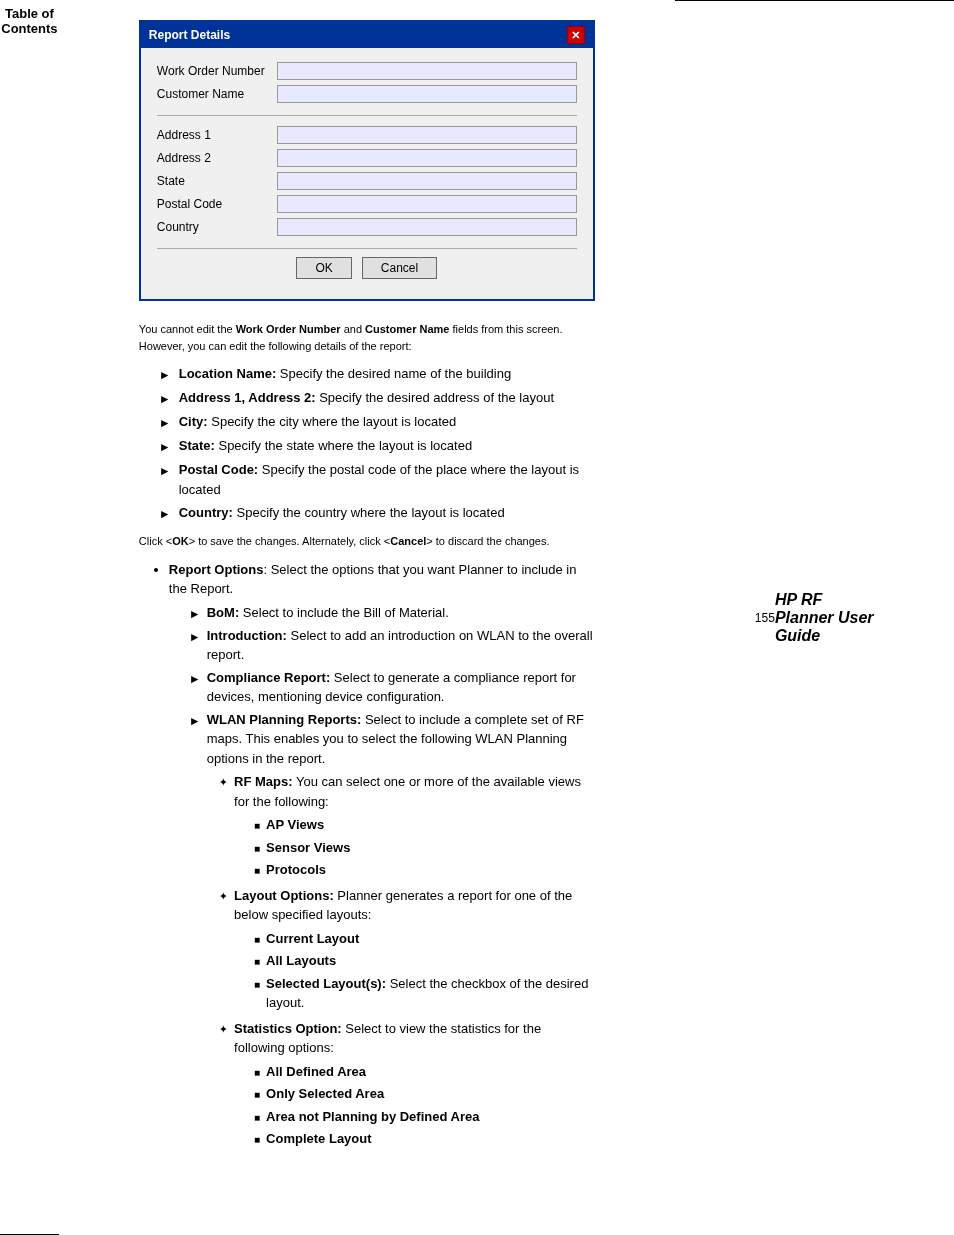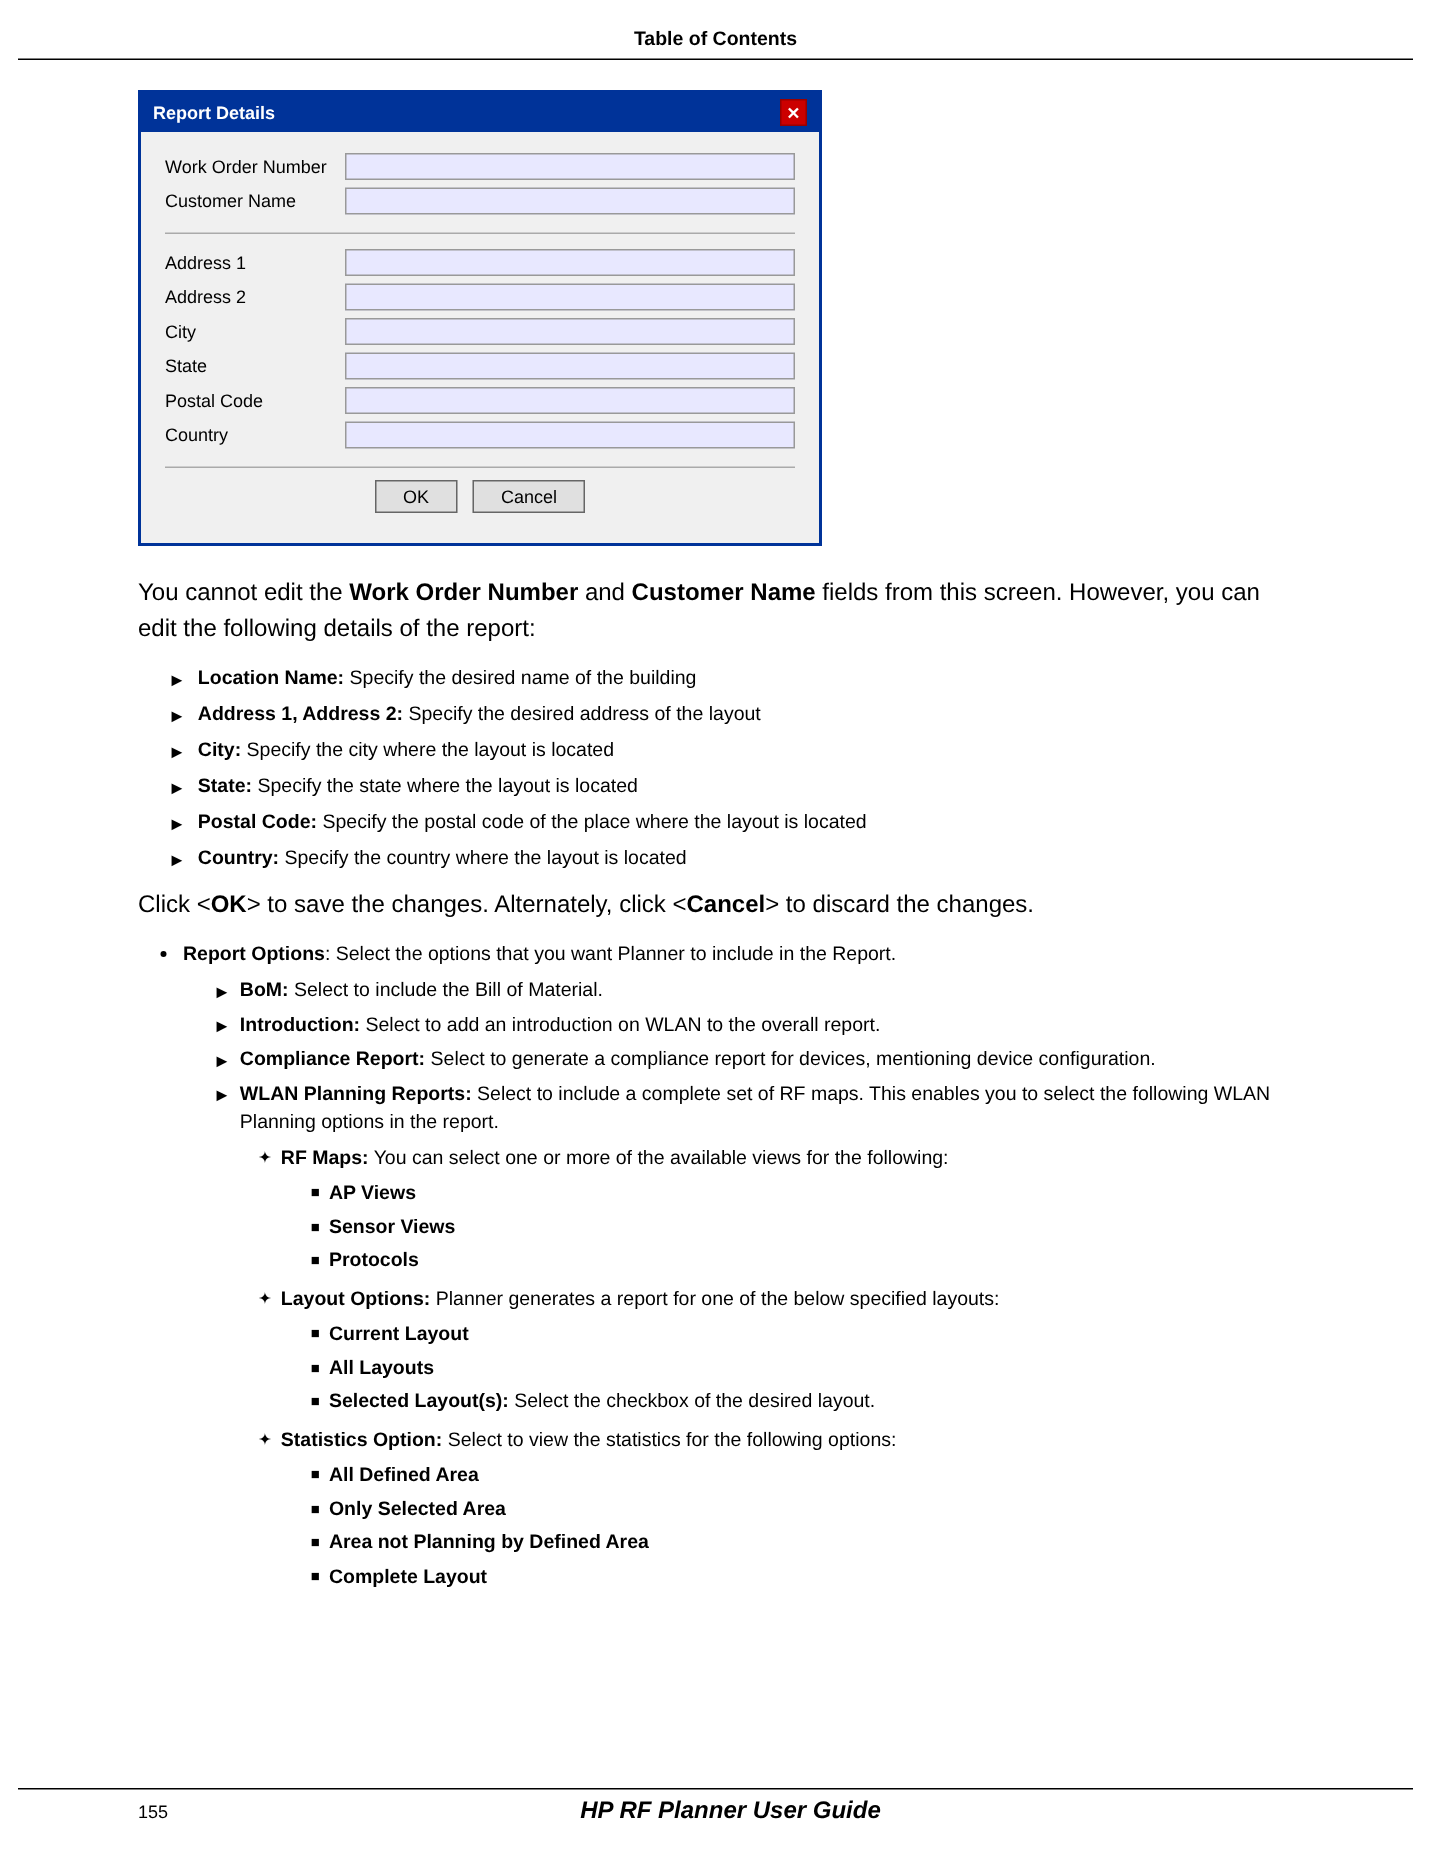--- a/index.html
+++ b/index.html
@@ -7,24 +7,24 @@
       font-family: Arial, sans-serif;
       font-size: 13px;
       background: #fff;
       color: #000;
       width: 954px;
       min-height: 1235px;
     }
     .page {
       width: 954px;
       min-height: 1235px;
-      padding: 12px;
+      padding: 0;
       position: relative;
       display: flex;
-      flex-direction: column;
+      flex-direction: row;
     }
     .header {
       border-bottom: 1px solid #000;
       text-align: center;
       padding: 6px 0;
       font-size: 13px;
       font-weight: bold;
     }
     .content {
       padding: 20px 80px 20px 80px;
@@ -103,21 +103,21 @@
       padding: 3px 18px;
       border: 1px solid #666;
       background: #e0e0e0;
       font-size: 12px;
       cursor: pointer;
       min-width: 55px;
       text-align: center;
     }
     
     .body-text {
-      font-size: 16px;
+      font-size: 11px;
       line-height: 1.5;
       margin-bottom: 10px;
     }
     .bullet-list {
       list-style: none;
       padding: 0;
       margin: 0 0 10px 20px;
     }
     .bullet-list > li {
       margin-bottom: 4px;
@@ -247,24 +247,20 @@
           <div class="dialog-section">
             <div class="dialog-field">
               <span class="dialog-label">Address 1</span>
               <input class="dialog-input" type="text" style="">
             </div>
             <div class="dialog-field">
               <span class="dialog-label">Address 2</span>
               <input class="dialog-input" type="text" style="">
             </div>
             <div class="dialog-field">
-              <span class="dialog-label">City</span>
-              <input class="dialog-input" type="text" style="">
-            </div>
-            <div class="dialog-field">
               <span class="dialog-label">State</span>
               <input class="dialog-input" type="text" style="">
             </div>
             <div class="dialog-field">
               <span class="dialog-label">Postal Code</span>
               <input class="dialog-input" type="text" style="">
             </div>
             <div class="dialog-field">
               <span class="dialog-label">Country</span>
               <input class="dialog-input" type="text" style="">

